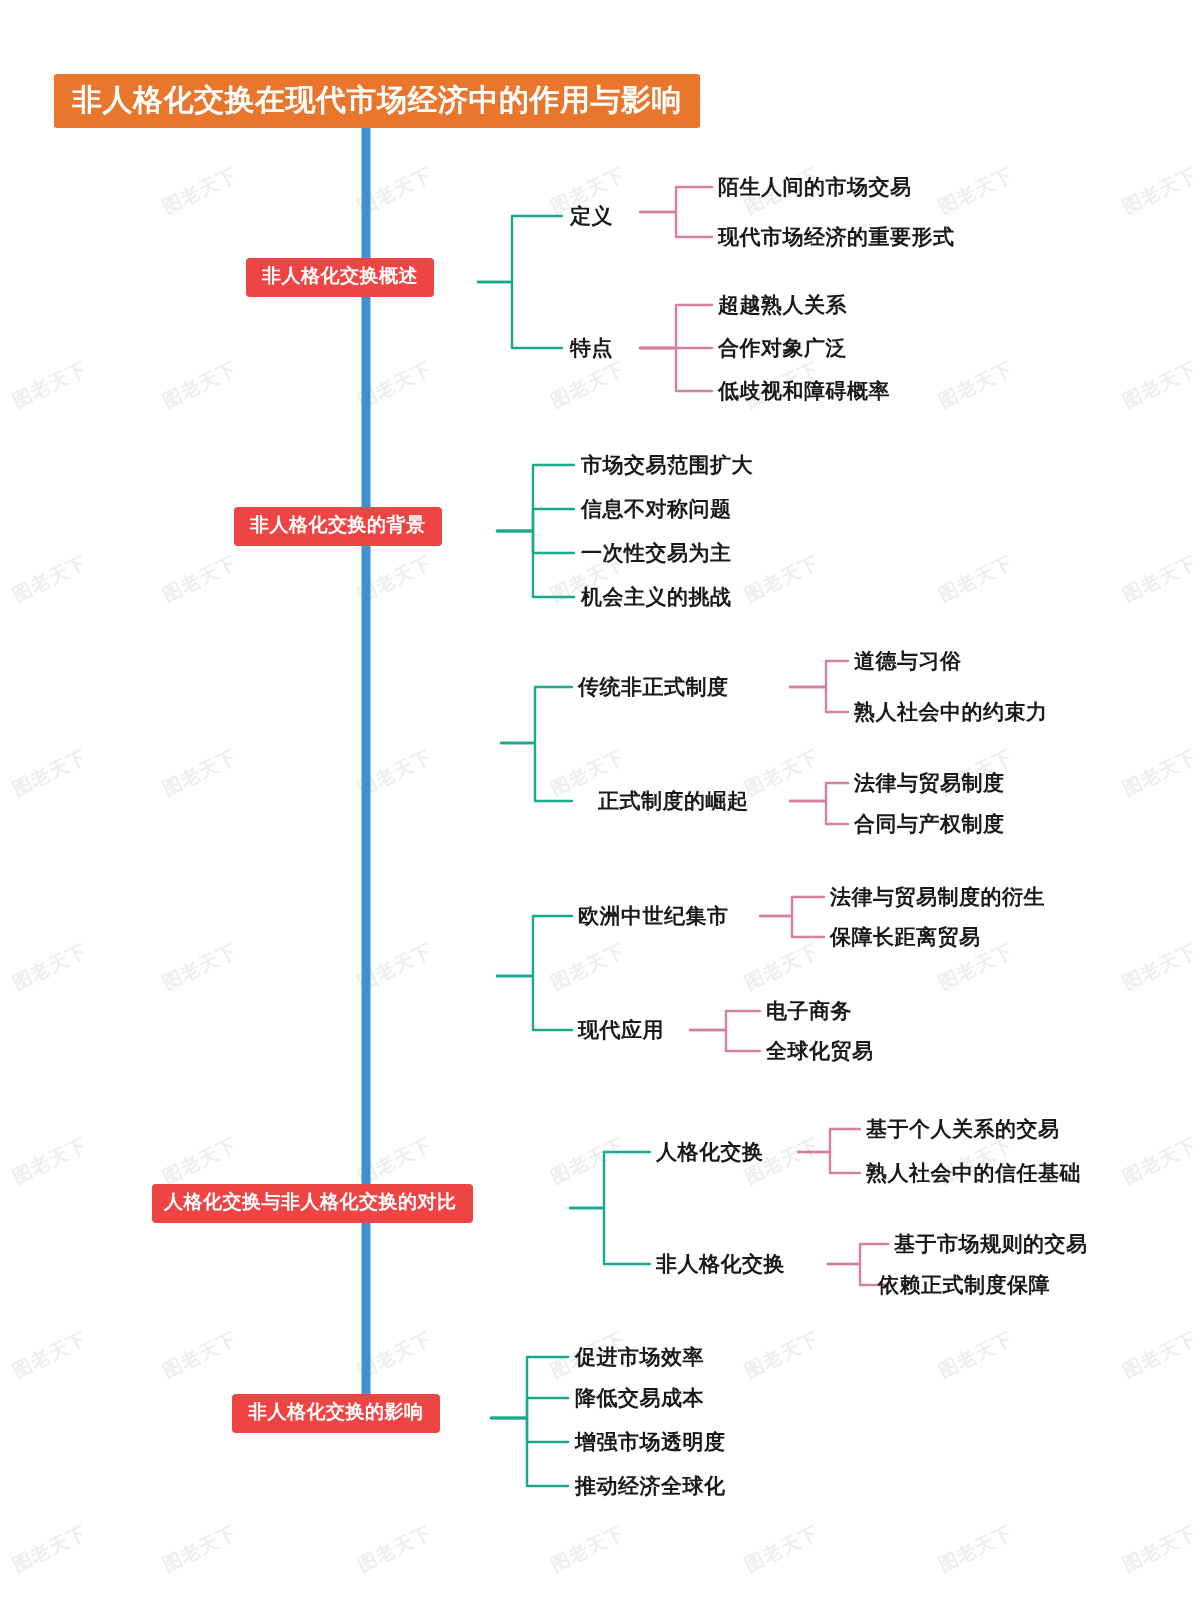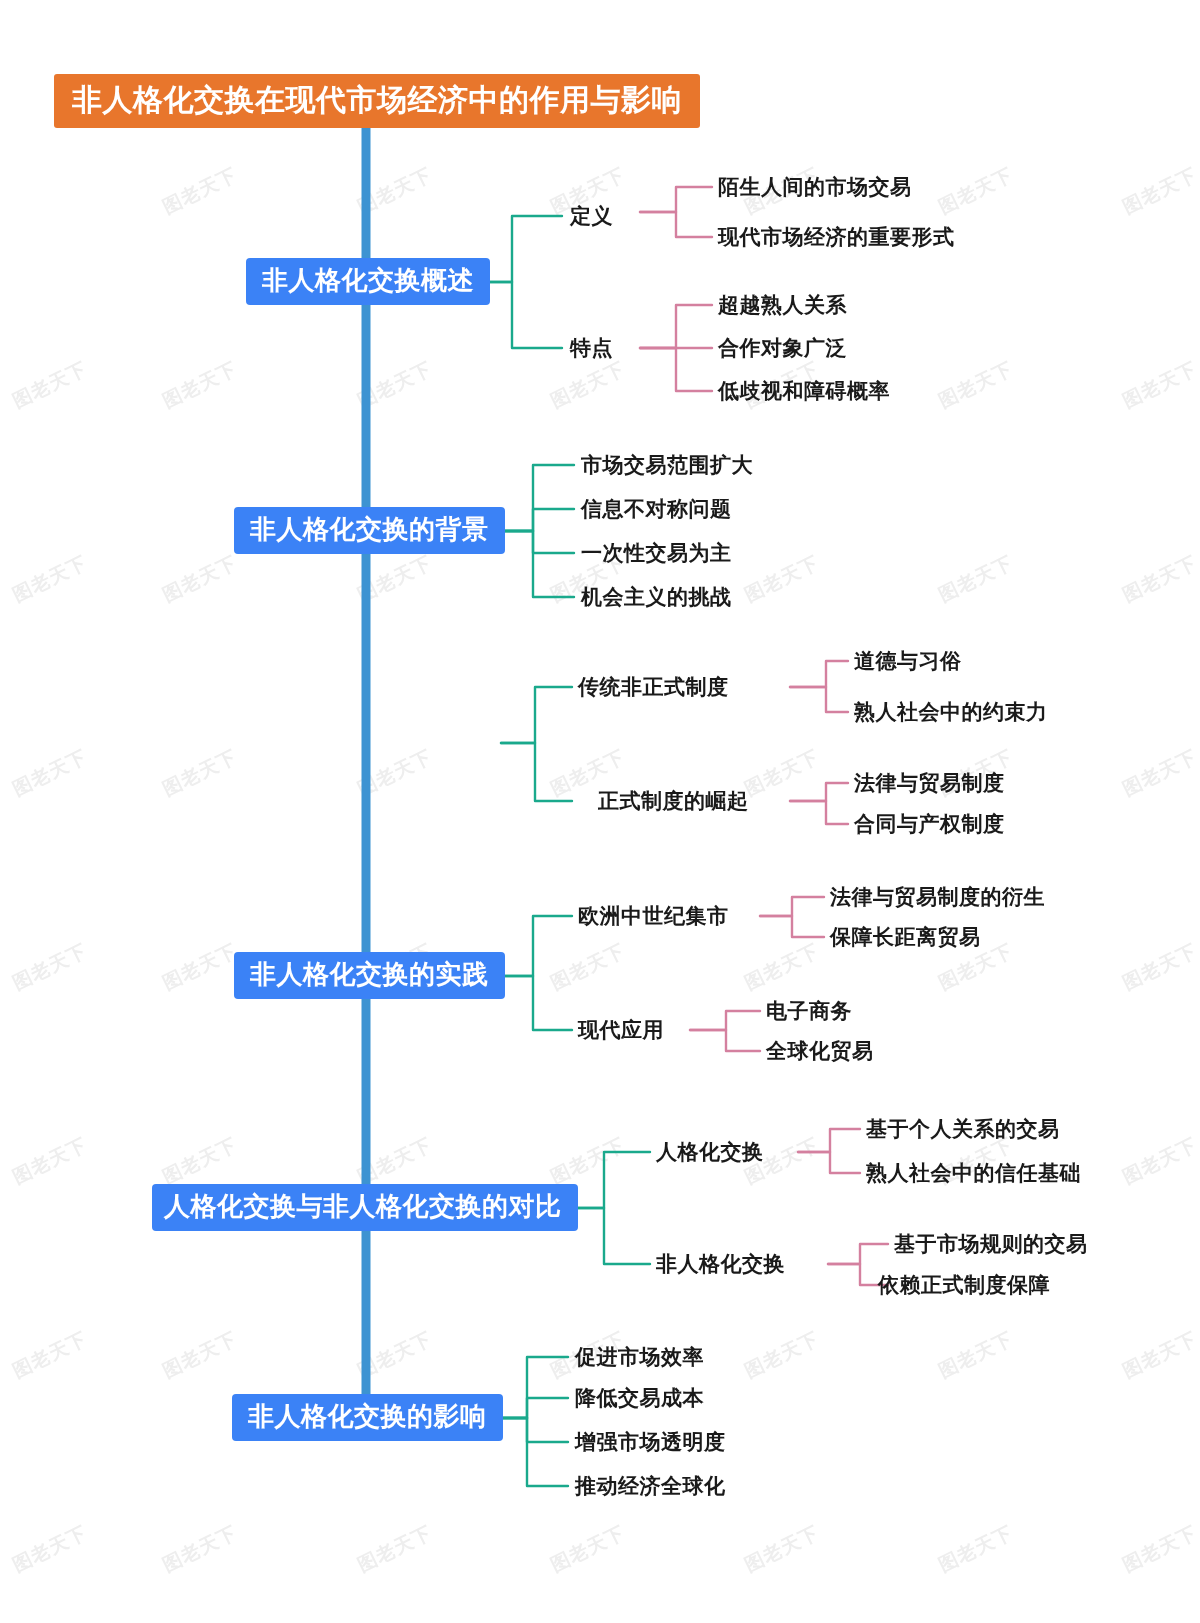--- a/index.html
+++ b/index.html
@@ -24,22 +24,22 @@
   
   .node{position:absolute;z-index:3;white-space:nowrap;}
 
   .root-node{
     background:#e8762c;color:#ffffff;
     font-size:30px;font-weight:bold;
     padding:9px 18px 12px 18px;border-radius:3px;
     letter-spacing:0.5px;line-height:1.1;
   }
   .branch-node{
-    background:#3b82f6;color:#ffffff;
-    font-size:26px;font-weight:bold;
+    background:#ef4444;color:#ffffff;
+    font-size:19px;font-weight:bold;
     padding:8px 16px 10px 16px;border-radius:4px;
     letter-spacing:0.5px;line-height:1.1;
   }
   .sub-node{
     color:#1a1a1a;font-size:21px;font-weight:bold;
     line-height:1.1;letter-spacing:0.5px;
   }
   .leaf-node{
     color:#1a1a1a;font-size:21px;font-weight:bold;
     line-height:1.1;letter-spacing:0.5px;
@@ -185,21 +185,20 @@
 
   <div class="node sub-node" style="left:578px;top:675px;">传统非正式制度</div>
   <div class="node sub-node" style="left:598px;top:789px;">正式制度的崛起</div>
 
   <div class="node leaf-node" style="left:854px;top:649px;">道德与习俗</div>
   <div class="node leaf-node" style="left:854px;top:700px;">熟人社会中的约束力</div>
 
   <div class="node leaf-node" style="left:854px;top:771px;">法律与贸易制度</div>
   <div class="node leaf-node" style="left:854px;top:812px;">合同与产权制度</div>
 
-  <div class="node branch-node" style="left:234px;top:952px;">非人格化交换的实践</div>
 
   <div class="node sub-node" style="left:578px;top:904px;">欧洲中世纪集市</div>
   <div class="node sub-node" style="left:578px;top:1018px;">现代应用</div>
 
   <div class="node leaf-node" style="left:830px;top:885px;">法律与贸易制度的衍生</div>
   <div class="node leaf-node" style="left:830px;top:925px;">保障长距离贸易</div>
 
   <div class="node leaf-node" style="left:766px;top:999px;">电子商务</div>
   <div class="node leaf-node" style="left:766px;top:1039px;">全球化贸易</div>
 

